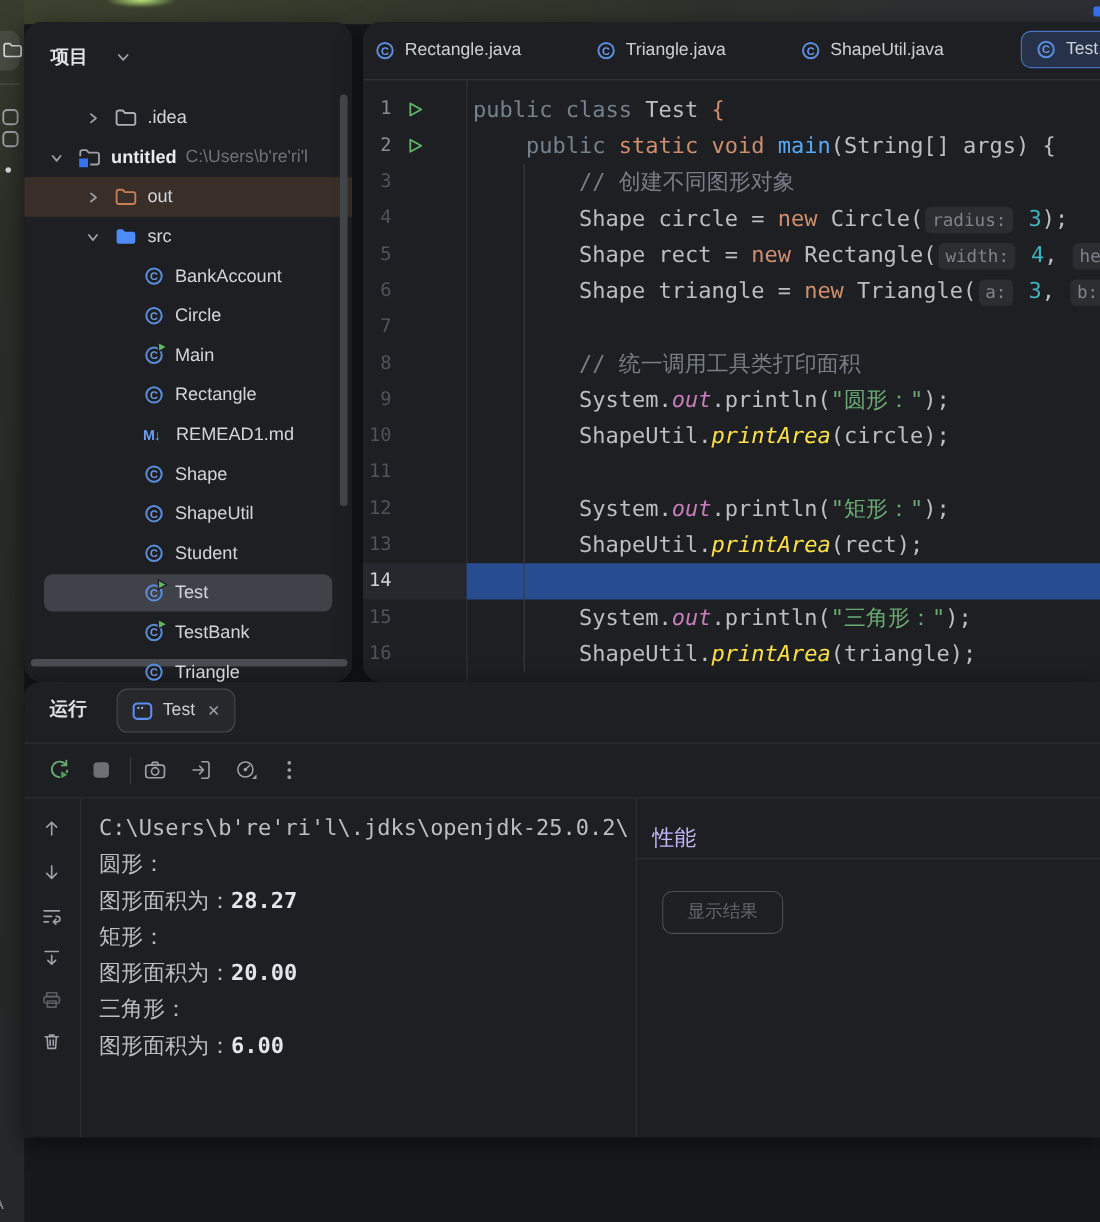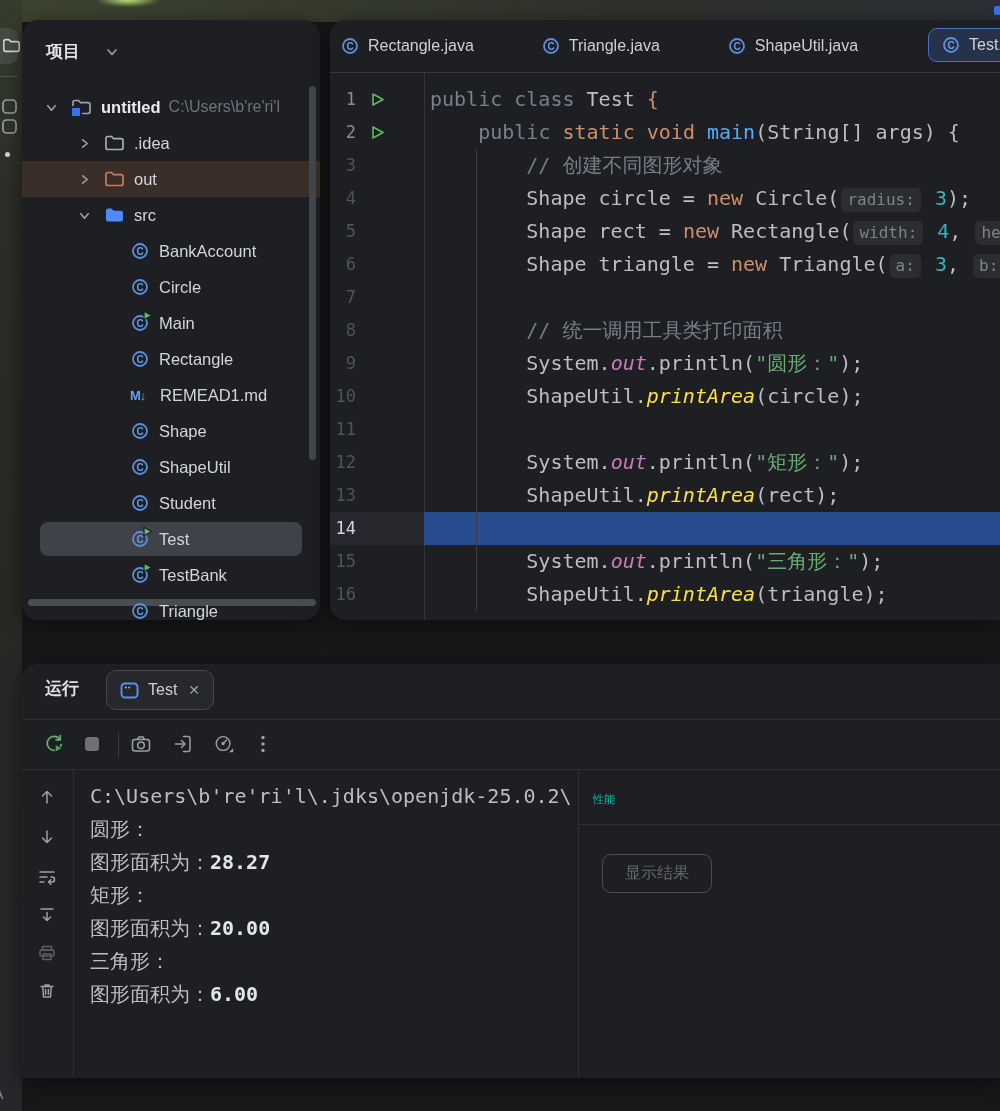--- a/index.html
+++ b/index.html
@@ -17,21 +17,21 @@
   .strip-sel{position:absolute;left:-14px;top:28px;width:32px;height:36px;background:#474c42;border-radius:9px}
   .strip-divider{position:absolute;left:0;top:76px;width:18px;height:1px;background:#515548}
   .strip-icon{position:absolute;color:#c9ccd2}
   .strip-dot{position:absolute;left:5px;top:152px;width:5px;height:5px;border-radius:50%;background:#d4d7db}
   .strip-a{position:absolute;left:-6px;top:1086px;font-size:14px;color:#8b9096}
 
   
   .card{position:absolute;background:#1e1f22;box-shadow:0 5px 22px rgba(0,0,0,.5)}
   #project-card{left:22px;top:20px;width:298px;height:600px;border-radius:16px;overflow:hidden}
   #editor-card{left:330px;top:20px;width:670px;height:600px;border-radius:16px 0 0 16px;overflow:hidden}
-  #bottom-card{left:22px;top:664px;width:978px;height:414px;border-radius:14px 0 0 0;overflow:hidden}
+  #bottom-card{left:22px;top:620px;width:978px;height:414px;border-radius:14px 0 0 0;overflow:hidden}
 
   
   #project-header{position:absolute;left:24px;top:20px;display:flex;align-items:center;gap:25px}
   #project-title{font-size:17px;font-weight:bold;color:#dfe1e5}
   #tree{position:absolute;left:0;top:69px;right:0}
   .tree-row{height:36px;display:flex;align-items:center;font-size:16.5px;color:#d2d5db;position:relative;white-space:nowrap}
   .tree-row.row-hl{background:#3a2f28}
   .tree-row.row-sel::before{content:'';position:absolute;left:18px;right:18px;top:1px;bottom:1px;background:#3f4248;border-radius:8px}
   .tree-row>*{position:relative;z-index:1}
   .tree-row .chevbox{margin-right:12px;display:inline-flex;width:14px;flex:none}
@@ -87,21 +87,21 @@
   .tbtn{position:absolute;top:13px;width:22px;height:22px;display:inline-flex;align-items:center;justify-content:center}
   .tb-div{position:absolute;left:96px;top:12px;width:1px;height:25px;background:#3a3d41}
   #con-gutter-div{position:absolute;left:51px;top:106px;bottom:0;width:1px;background:#2e3034}
   .gbtn{position:absolute;left:15px;width:20px;height:20px;display:inline-flex}
   #console{position:absolute;left:68px;top:106px;width:486px;bottom:0;overflow:hidden;padding-top:10px}
   .con-row{height:33px;line-height:33px;font-family:"DejaVu Sans Mono",monospace;font-size:20px;white-space:pre;color:#bcbec4}
   .t-out{color:#bcbec4}
   .t-outb{color:#e2e6ec;font-weight:bold}
   #perf-div{position:absolute;left:556px;top:106px;bottom:0;width:1px;background:#2e3034}
   #perf{position:absolute;left:557px;top:106px;right:0;bottom:0}
-  #perf-title{position:absolute;left:14px;top:22px;font-size:11px;color:#14b8a6}
+  #perf-title{position:absolute;left:14px;top:22px;font-size:20px;color:#c4b5fd}
   #perf-hdiv{position:absolute;left:0;right:0;top:54px;height:1px;background:#2e3034}
   #perf-button{position:absolute;left:23px;top:84px;padding:8px 22px;border:1px solid #4b4e54;border-radius:9px;
     background:transparent;color:#62666e;font-size:16px;font-family:"Liberation Sans",sans-serif}
   #perf-status{position:absolute;left:252px;top:306px;font-size:17px;color:#5c6067}
 </style>
 </head>
 <body>
 
 <div id="stage">
 
@@ -129,47 +129,47 @@
   </div>
 
   <div id="project-card" class="card">
     <div id="project-header">
       <span id="project-title">项目</span>
       <svg width="14" height="14" viewBox="0 0 14 14">
           <path d="M3 5l4 4.5L11 5" fill="none" stroke="#9da0a8" stroke-width="1.6" stroke-linecap="round" stroke-linejoin="round"></path>
         </svg>
     </div>
     <div id="tree">
+        <div class="tree-row" style="padding-left: 56px;">
+          <span class="chevbox">
+            <svg class="chev" width="13" height="13" viewBox="0 0 14 14">
+              <path d="M5 3l5 4-5 4" fill="none" stroke="#9da0a8" stroke-width="1.7" stroke-linecap="round" stroke-linejoin="round"></path>
+            </svg>
+          </span>
+          <span class="tree-icon">
+            <svg width="21" height="18" viewBox="0 0 21 18">
+              <path d="M2 4.5c0-1.1.9-2 2-2h3.6l2 2.2H17c1.1 0 2 .9 2 2v6.8c0 1.1-.9 2-2 2H4c-1.1 0-2-.9-2-2z" fill="none" stroke="#a9adb5" stroke-width="1.7"></path>
+            </svg>
+          </span>
+          <span class="tree-label">.idea</span>
+        </div>
         <div class="tree-row" style="padding-left: 23px;">
           <span class="chevbox">
             <svg class="chev exp" width="13" height="13" viewBox="0 0 14 14">
               <path d="M5 3l5 4-5 4" fill="none" stroke="#9da0a8" stroke-width="1.7" stroke-linecap="round" stroke-linejoin="round"></path>
             </svg>
           </span>
           <span class="tree-icon">
             <svg width="21" height="18" viewBox="0 0 21 18">
               <path d="M2 4.5c0-1.1.9-2 2-2h3.6l2 2.2H17c1.1 0 2 .9 2 2v6.8c0 1.1-.9 2-2 2H4c-1.1 0-2-.9-2-2z" fill="none" stroke="#9da0a8" stroke-width="1.7"></path>
             </svg>
             <i class="projbadge"></i>
           </span>
           <span class="tree-label bold">untitled</span>
           <span class="tree-path">C:\Users\b're'ri'l</span>
-        </div>
-        <div class="tree-row" style="padding-left: 56px;">
-          <span class="chevbox">
-            <svg class="chev" width="13" height="13" viewBox="0 0 14 14">
-              <path d="M5 3l5 4-5 4" fill="none" stroke="#9da0a8" stroke-width="1.7" stroke-linecap="round" stroke-linejoin="round"></path>
-            </svg>
-          </span>
-          <span class="tree-icon">
-            <svg width="21" height="18" viewBox="0 0 21 18">
-              <path d="M2 4.5c0-1.1.9-2 2-2h3.6l2 2.2H17c1.1 0 2 .9 2 2v6.8c0 1.1-.9 2-2 2H4c-1.1 0-2-.9-2-2z" fill="none" stroke="#a9adb5" stroke-width="1.7"></path>
-            </svg>
-          </span>
-          <span class="tree-label">.idea</span>
         </div>
         <div class="tree-row row-hl" style="padding-left: 56px;">
           <span class="chevbox">
             <svg class="chev" width="13" height="13" viewBox="0 0 14 14">
               <path d="M5 3l5 4-5 4" fill="none" stroke="#9da0a8" stroke-width="1.7" stroke-linecap="round" stroke-linejoin="round"></path>
             </svg>
           </span>
           <span class="tree-icon">
             <svg width="21" height="18" viewBox="0 0 21 18">
               <path d="M2 4.5c0-1.1.9-2 2-2h3.6l2 2.2H17c1.1 0 2 .9 2 2v6.8c0 1.1-.9 2-2 2H4c-1.1 0-2-.9-2-2z" fill="none" stroke="#c77d55" stroke-width="1.7"></path>

